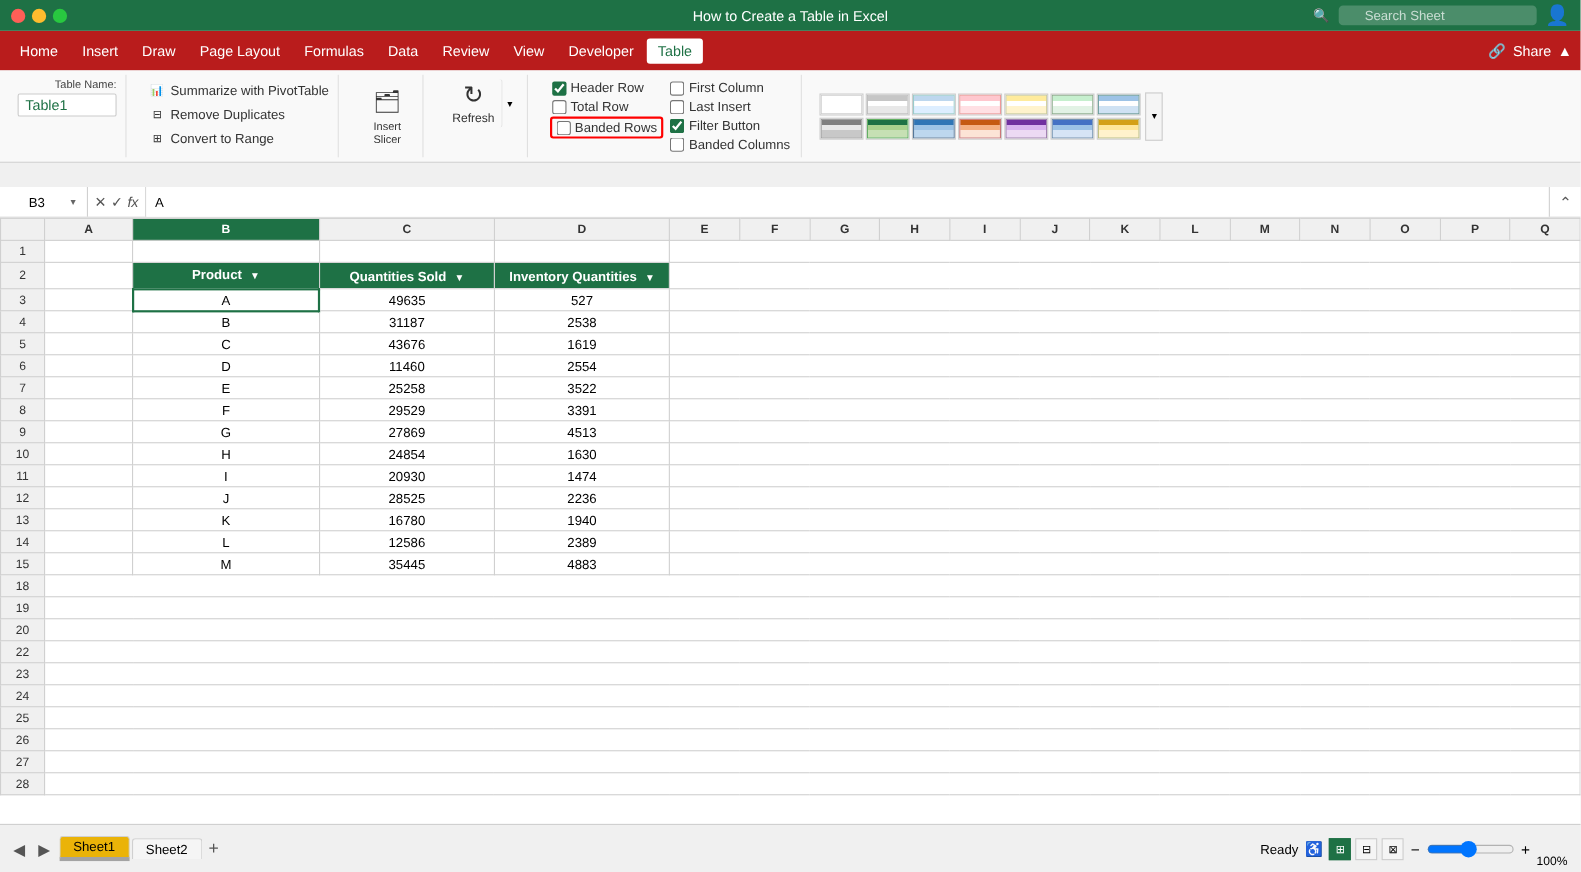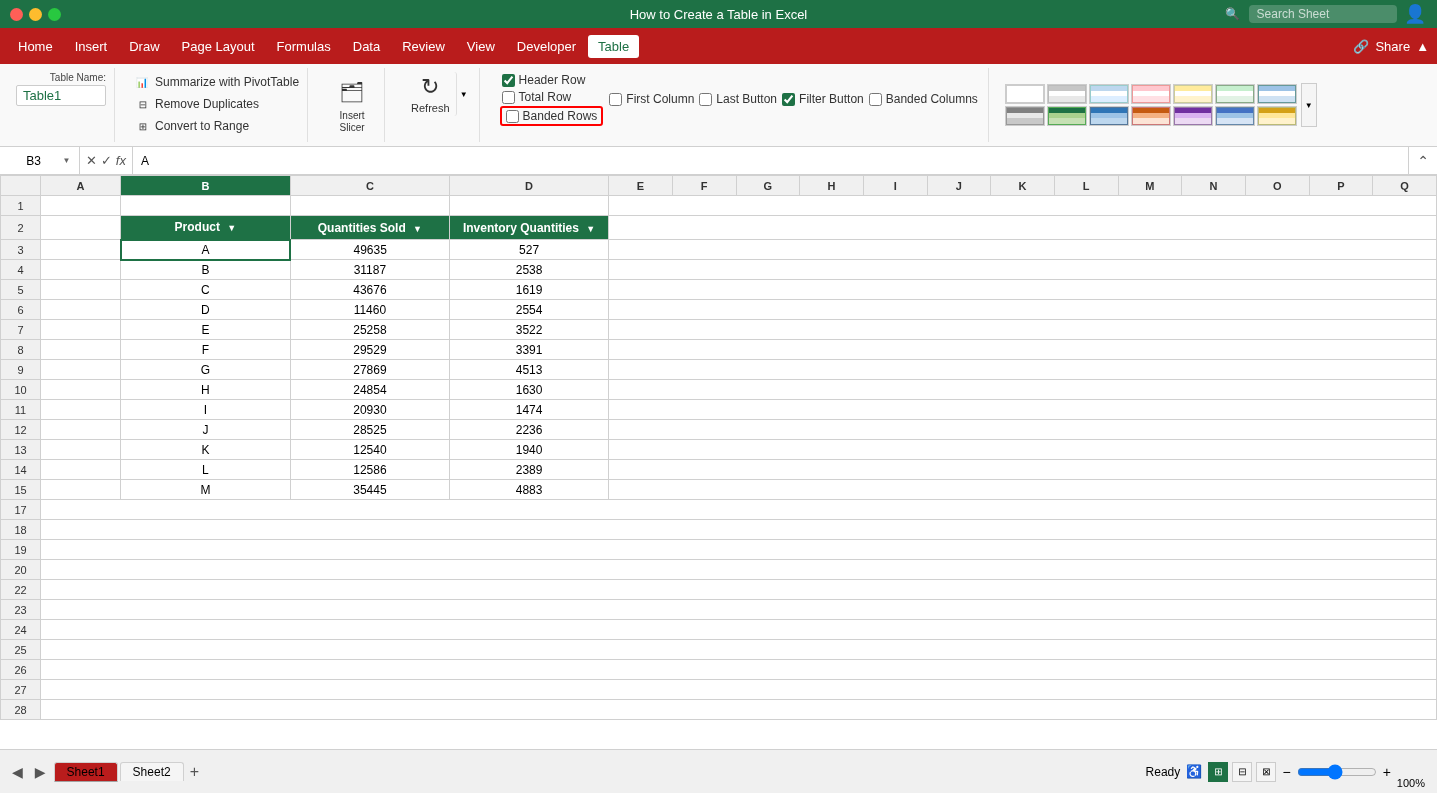--- a/index.html
+++ b/index.html
@@ -36,23 +36,23 @@
       gap: 8px;
       align-items: center;
       color: white;
       font-size: 12px;
     }
     .search-box {
       background: rgba(255,255,255,0.2);
       border: none;
       border-radius: 4px;
       color: white;
-      padding: 2px 8px;
+      padding: 2px 24px;
       font-size: 12px;
-      width: 148px;
+      width: 180px;
     }
     .search-box::placeholder { color: rgba(255,255,255,0.7); }
 
     
     .menu-bar {
       height: 36px;
       background: #b91c1c;
       display: flex;
       align-items: center;
       padding: 0 8px;
@@ -247,20 +247,21 @@
     }
 
     
     .formula-bar {
       height: 28px;
       background: white;
       border-bottom: 1px solid #d0d0d0;
       display: flex;
       align-items: flex-end;
       gap: 0;
+      margin-top: 22px;
     }
     .name-box {
       width: 80px;
       border-right: 1px solid #d0d0d0;
       padding: 0 6px;
       display: flex;
       align-items: center;
       justify-content: center;
       font-size: 12px;
       height: 100%;
@@ -375,22 +376,22 @@
     .sheet-tab {
       padding: 2px 12px;
       border: 1px solid #d0d0d0;
       border-bottom: none;
       background: #f5f5f5;
       cursor: pointer;
       font-size: 12px;
       border-radius: 3px 3px 0 0;
     }
     .sheet-tab.active {
-      background: #b91c1c;
-      border-bottom: 1px solid #a3a3a3;
+      background: #eab308;
+      border-bottom: 4px solid #a3a3a3;
       font-weight: 500;
     }
     .tab-nav { font-size: 14px; cursor: pointer; color: #555; padding: 0 4px; }
     .tab-add { font-size: 16px; cursor: pointer; color: #555; padding: 0 4px; }
 
     
     .view-controls {
       display: flex;
       align-items: center;
       gap: 4px;
@@ -525,28 +526,28 @@
           </div>
           <div class="check-row">
             <input type="checkbox" style="">
             <span>Total Row</span>
           </div>
           <div class="check-row banded-rows-highlight" style="border:2px solid red; border-radius:3px;">
             <input type="checkbox" style="">
             <span>Banded Rows</span>
           </div>
         </div>
-        <div style="display:flex; flex-direction:row; gap:1px;">
+        <div style="display:flex; flex-direction:column; gap:1px;">
           <div class="check-row">
             <input type="checkbox" style="">
             <span>First Column</span>
           </div>
           <div class="check-row">
             <input type="checkbox" style="">
-            <span>Last Button</span>
+            <span>Last Insert</span>
           </div>
           <div class="check-row">
             <input type="checkbox" checked="" style="">
             <span>Filter Button</span>
           </div>
           <div class="check-row">
             <input type="checkbox" style="">
             <span>Banded Columns</span>
           </div>
         </div>
@@ -739,43 +740,39 @@
               <td class="cell"></td>
               <td class="cell table-data" style="font-weight: 500;">J</td>
               <td class="cell table-data">28525</td>
               <td class="cell table-data">2236</td>
               <td class="cell" colspan="13"></td>
             </tr>
             <tr>
               <td class="row-header">13</td>
               <td class="cell"></td>
               <td class="cell table-data" style="font-weight: 500;">K</td>
-              <td class="cell table-data">12540</td>
+              <td class="cell table-data">16780</td>
               <td class="cell table-data">1940</td>
               <td class="cell" colspan="13"></td>
             </tr>
             <tr>
               <td class="row-header">14</td>
               <td class="cell"></td>
               <td class="cell table-data" style="font-weight: 500;">L</td>
               <td class="cell table-data">12586</td>
               <td class="cell table-data">2389</td>
               <td class="cell" colspan="13"></td>
             </tr>
             <tr>
               <td class="row-header">15</td>
               <td class="cell"></td>
               <td class="cell table-data" style="font-weight: 500;">M</td>
               <td class="cell table-data">35445</td>
               <td class="cell table-data">4883</td>
               <td class="cell" colspan="13"></td>
-            </tr>
-            <tr>
-              <td class="row-header">17</td>
-              <td class="cell" colspan="17"></td>
             </tr>
             <tr>
               <td class="row-header">18</td>
               <td class="cell" colspan="17"></td>
             </tr>
             <tr>
               <td class="row-header">19</td>
               <td class="cell" colspan="17"></td>
             </tr>
             <tr>

